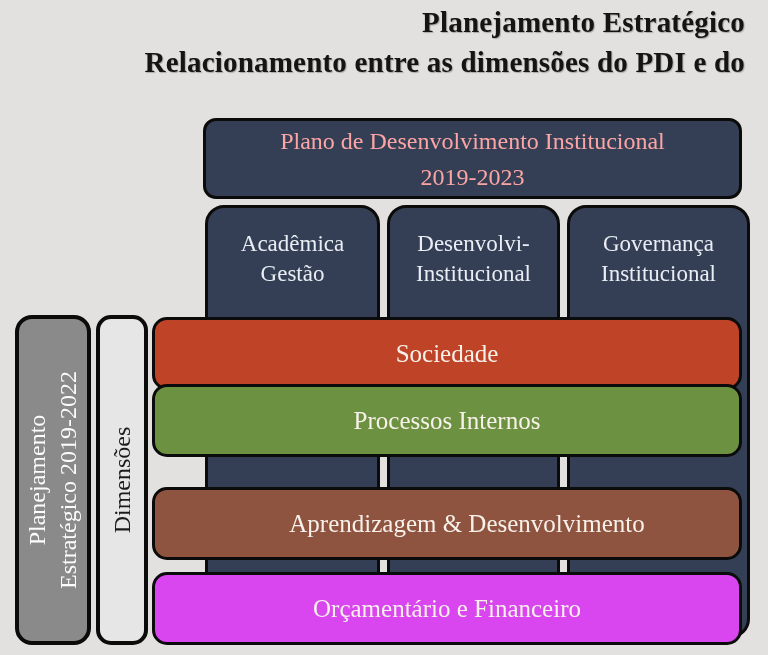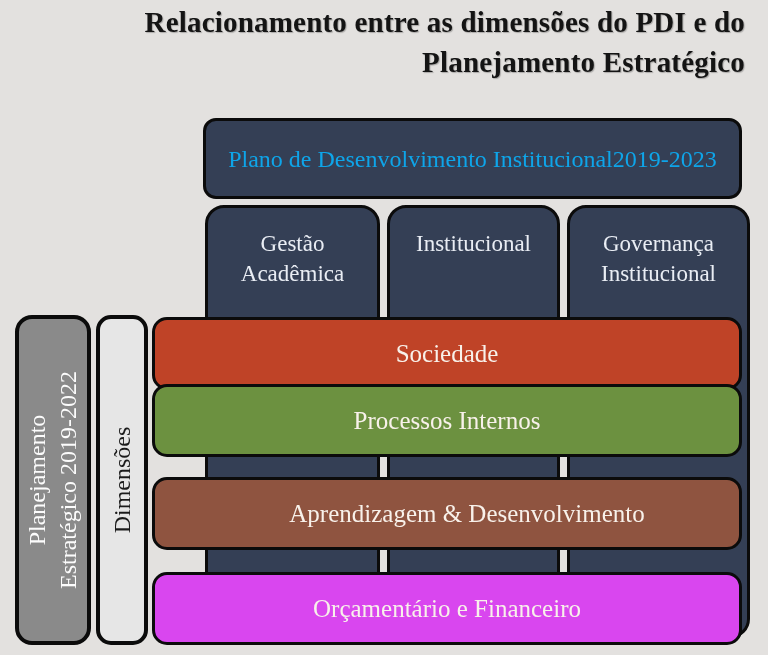--- a/index.html
+++ b/index.html
@@ -32,23 +32,23 @@
 
   .outlined {
     border: 3px solid #0b0b0b;
   }
 
   
   .pdi-box {
     left: 203px; top: 118px;
     width: 539px; height: 81px;
     border-radius: 13px;
-    display: flex; flex-direction: row;
+    display: flex; flex-direction: column;
     justify-content: center; align-items: center;
-    color: #0ea5e9;
+    color: #fca5a5;
     font-size: 24px; line-height: 36px;
     z-index: 3;
     text-align: center;
   }
 
   
   .col {
     top: 205px; height: 433px;
     border-radius: 19px;
     z-index: 1;
@@ -66,21 +66,21 @@
     left: 152px; width: 590px; height: 73px;
     border-radius: 15px;
     z-index: 2;
     display: flex; align-items: center; justify-content: center;
     color: #f8f1ea;
     font-size: 25px;
     text-align: center;
   }
   .bar-1 { top: 317px; }
   .bar-2 { top: 384px; }
-  .bar-3 { top: 477px; padding-left: 40px; }
+  .bar-3 { top: 487px; padding-left: 40px; }
   .bar-4 { top: 572px; }
 
   
   .vbox {
     top: 315px; height: 330px;
     border-width: 4px;
     z-index: 2;
   }
   .pe-box  { left: 15px; width: 76px; border-radius: 17px; color: #fcfcfc; }
   .dim-box { left: 96px; width: 52px; border-radius: 15px; color: #1a1a1a; }
@@ -95,34 +95,35 @@
     line-height: 31px;
     white-space: nowrap;
   }
 </style>
 </head>
 <body>
 
 <div class="stage" style="background-color: rgb(227, 225, 223);">
 
   <div class="title">
+    <div>Planejamento Estratégico</div>
     <div>Relacionamento entre as dimensões do PDI e do</div>
-    <div>Planejamento Estratégico</div>
   </div>
 
   <div class="abs outlined pdi-box" style="background-color: rgb(52, 63, 85);">
     <div>Plano de Desenvolvimento Institucional</div>
     <div>2019-2023</div>
   </div>
 
   <div class="abs outlined col col-1" style="background-color: rgb(52, 63, 85);">
+    <div>Acadêmica</div>
     <div>Gestão</div>
-    <div>Acadêmica</div>
   </div>
   <div class="abs outlined col col-2" style="background-color: rgb(52, 63, 85);">
+    <div>Desenvolvi-</div>
     <div>Institucional</div>
   </div>
   <div class="abs outlined col col-3" style="background-color: rgb(52, 63, 85);">
     <div>Governança</div>
     <div>Institucional</div>
   </div>
 
   <div class="abs outlined bar bar-1" style="background-color: rgb(191, 67, 39);">
     <span>Sociedade</span>
   </div>

